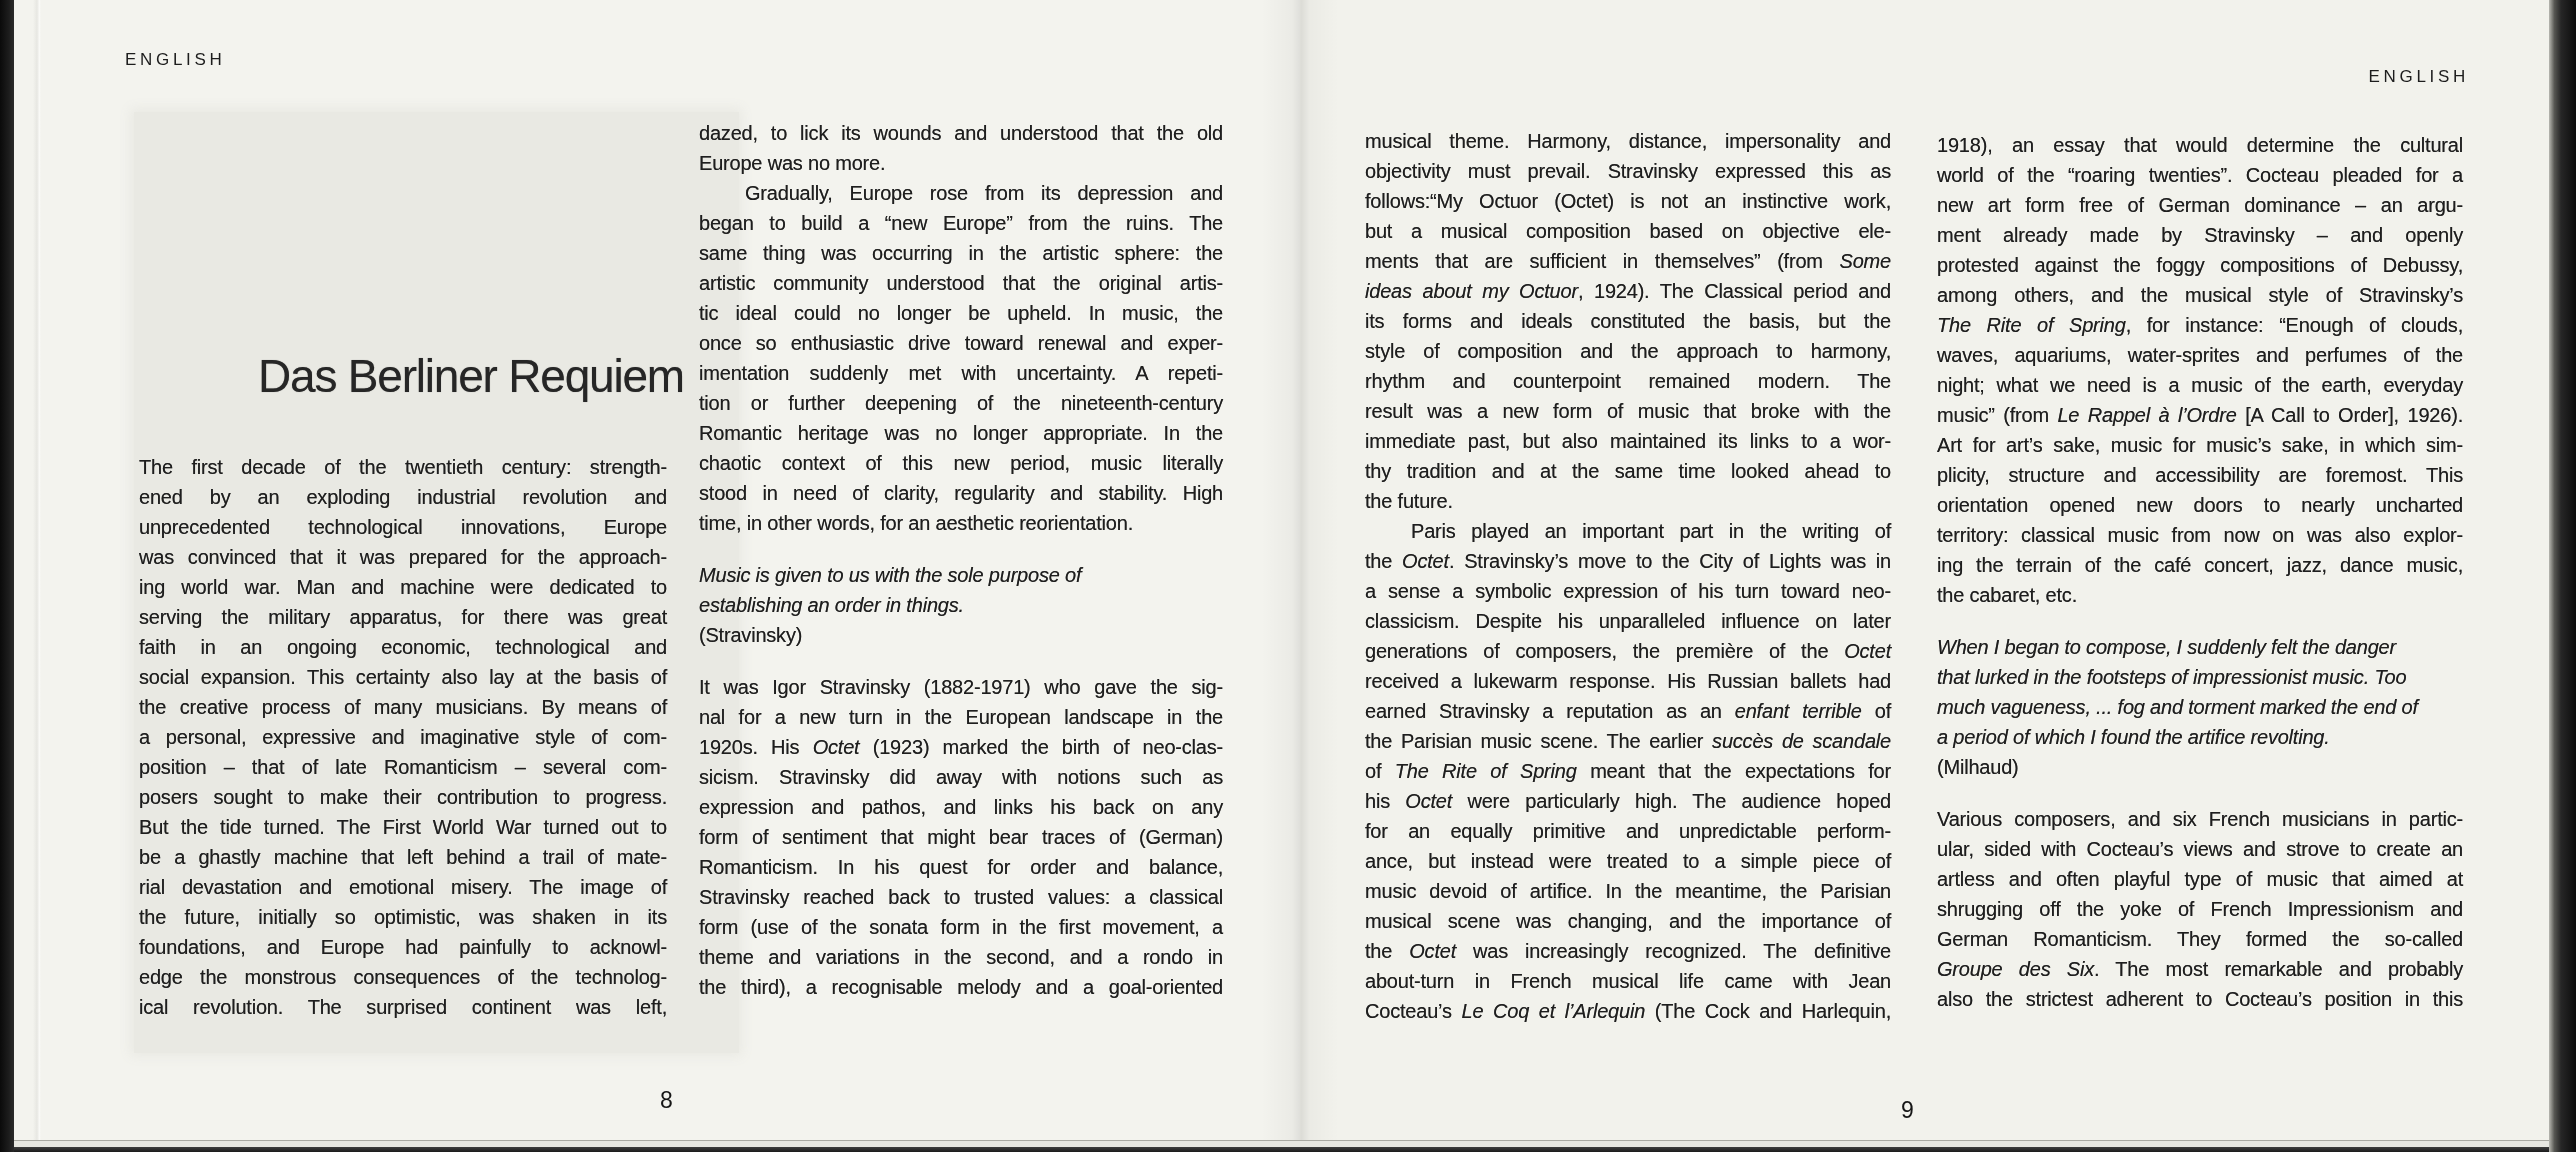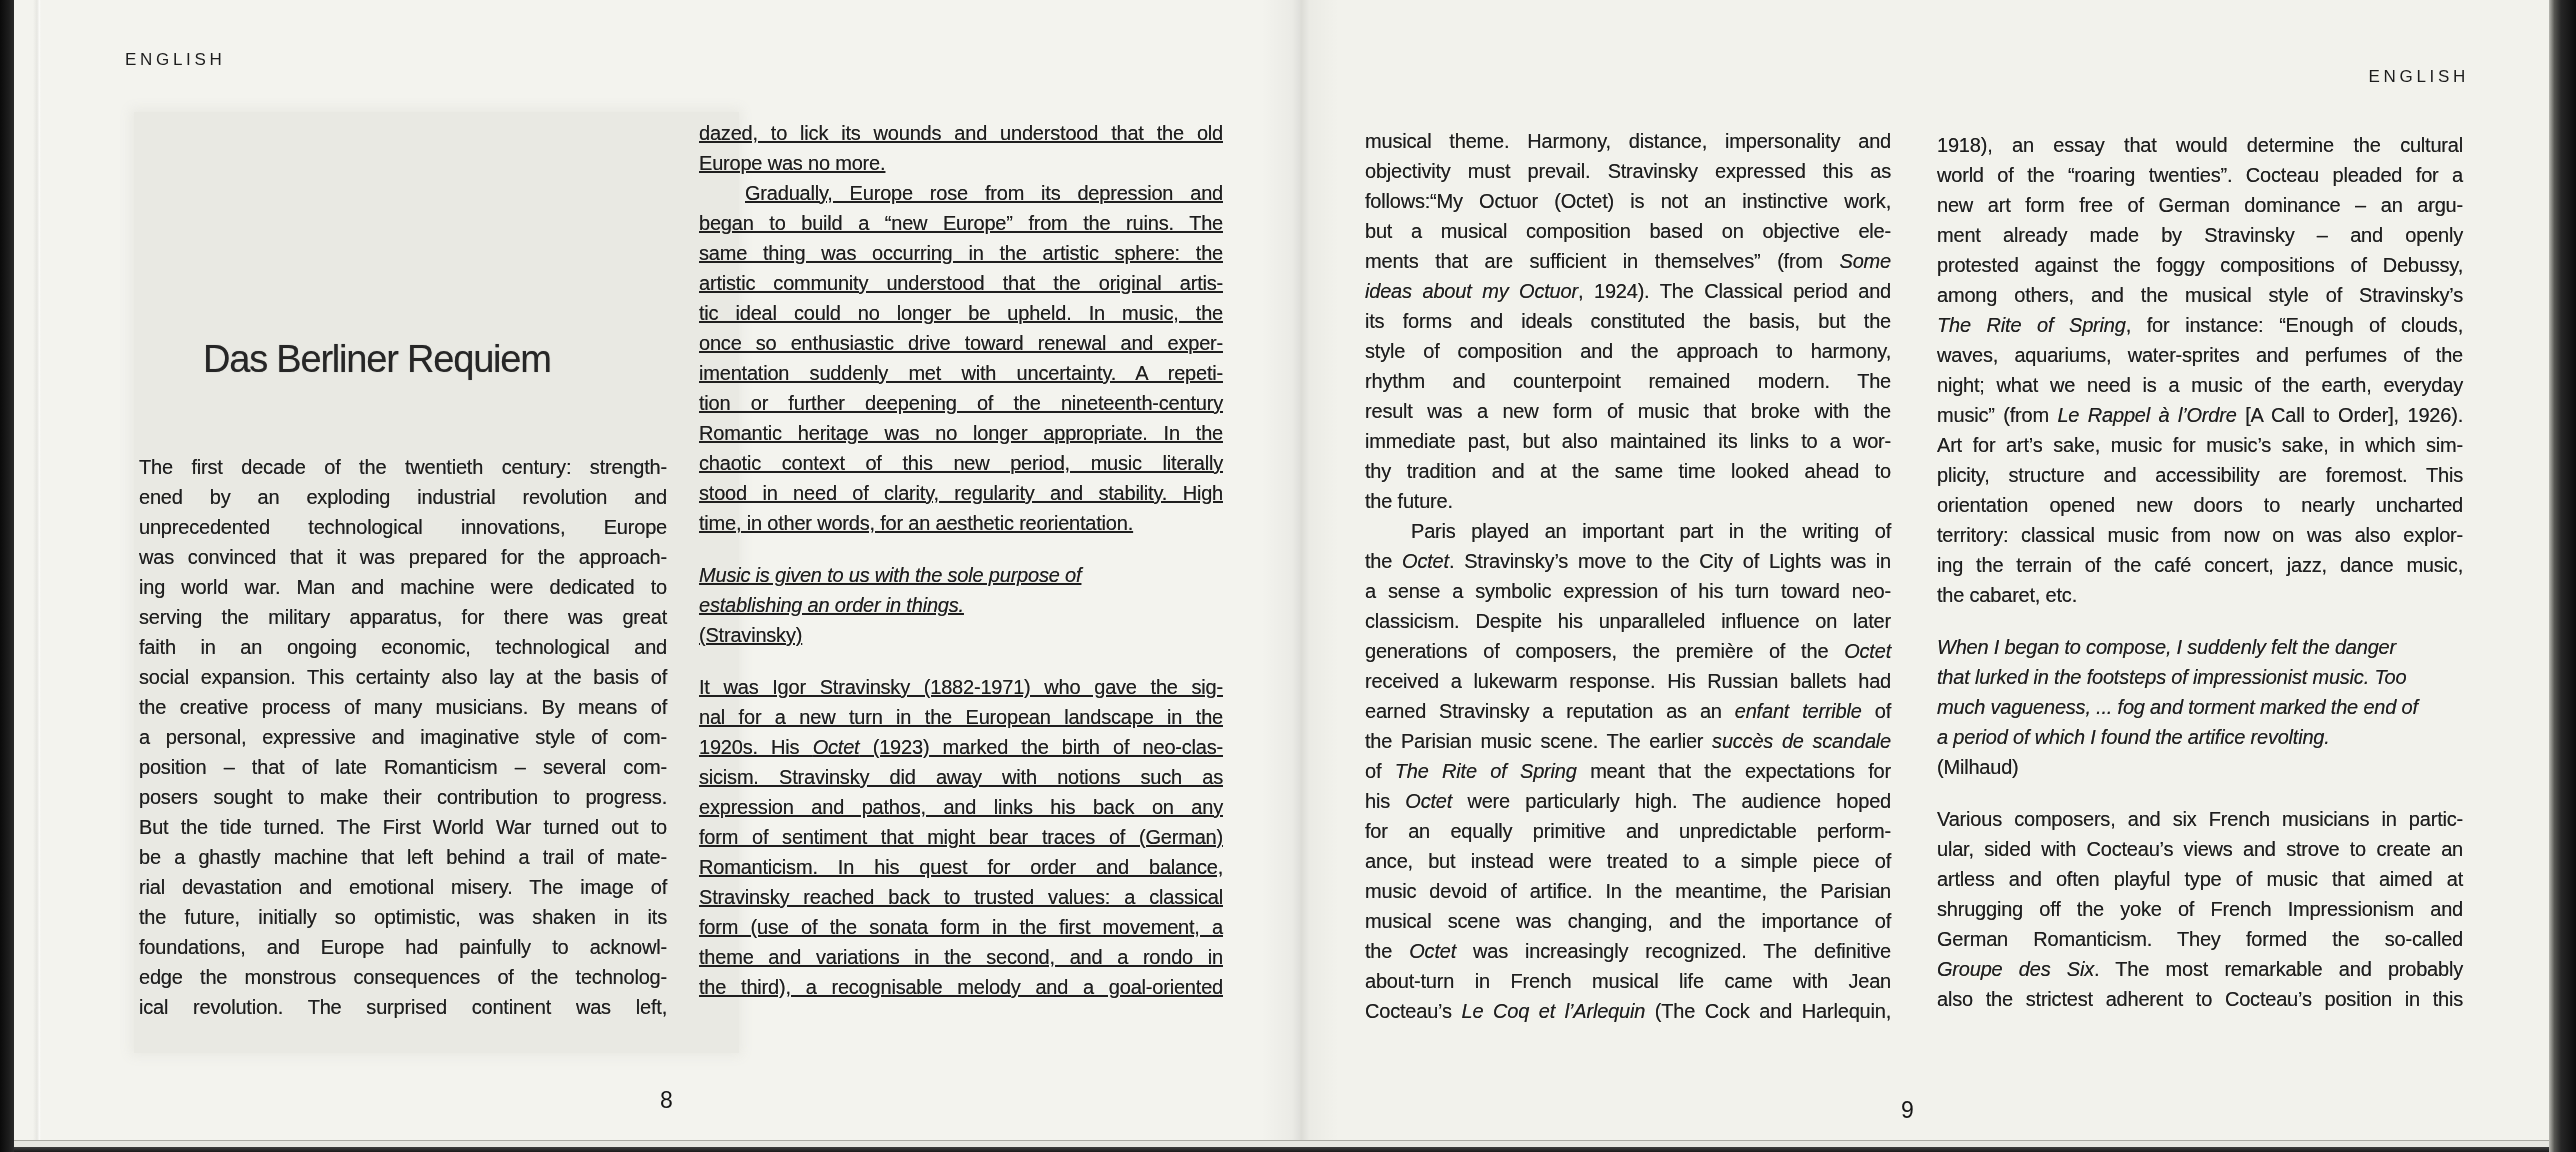--- a/index.html
+++ b/index.html
@@ -48,33 +48,33 @@
   }
 
   .lang-label {
     position:absolute; font-size:17px; letter-spacing:3.7px; color:#1d1d1d;
     font-weight:400;
   }
   .lang-left  { left:125px; top:50px; }
   .lang-right { left:2307px; top:67px; width:162px; text-align:right; }
 
   .article-title {
-    position:absolute; left:203px; top:338px; width:536px; text-align:left;
-    font-size:38px; letter-spacing:-1.2px; color:#262626;
+    position:absolute; left:203px; top:349px; width:536px; text-align:center;
+    font-size:46px; letter-spacing:-1.2px; color:#262626;
     text-shadow:0 0 0.8px rgba(35,35,35,0.55);
     white-space:nowrap;
   }
 
   .col {
     position:absolute; font-size:20px; line-height:30px; color:#1e1e1e;
     letter-spacing:-0.2px;
     text-shadow:0 0 0.5px rgba(25,25,25,0.65);
   }
   .col-l1 { left:139px;  top:452px; width:528px; }
-  .col-l2 { left:699px;  top:118px; width:524px;text-decoration:underline; }
+  .col-l2 { left:699px;  top:118px; width:524px; }
   .col-r1 { left:1365px; top:126px; width:526px; }
   .col-r2 { left:1937px; top:130px; width:526px; }
 
   .line { text-align:justify; text-align-last:justify; }
   .line.last { text-align-last:left; }
   .line.indent { text-indent:46px; }
   .para.quote .line { text-align:left; text-align-last:left; }
   .para.gap { margin-top:22px; }
   em { font-style:italic; }
 

